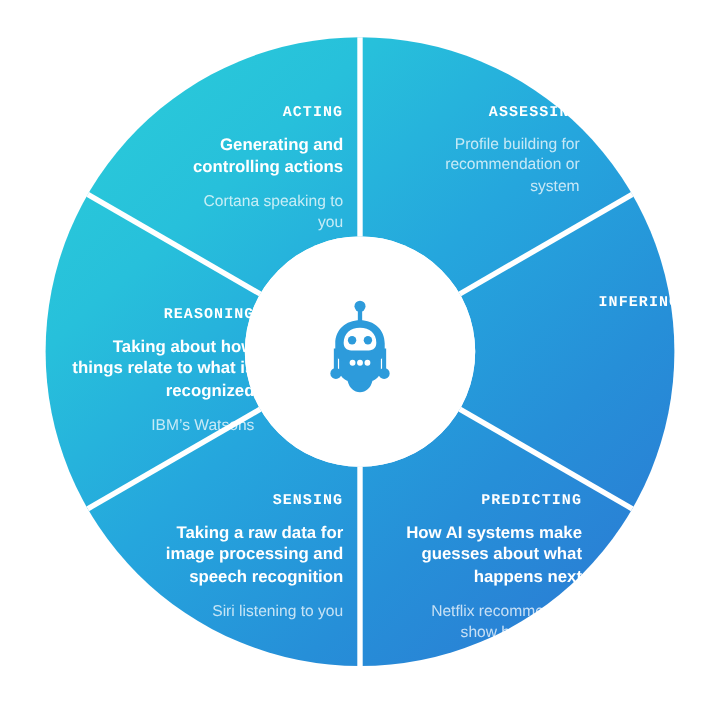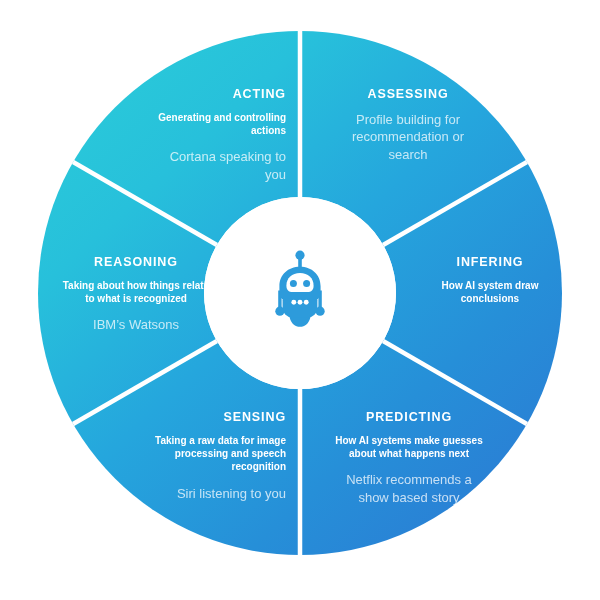--- a/index.html
+++ b/index.html
@@ -38,43 +38,44 @@
     position: absolute;
     color: #ffffff;
     line-height: 1.28;
   }
   .seg-label .seg-title {
     font-size: 12.5px;
     font-weight: bold;
     letter-spacing: 0.9px;
     margin: 0 0 9px 0;
     color: #ffffff;
+    font-family: Liberation Mono, monospace;
   }
   .seg-label .seg-desc {
-    font-size: 10px;
+    font-size: 14px;
     font-weight: bold;
     margin: 0 0 11px 0;
     color: #ffffff;
     line-height: 1.32;
   }
   .seg-label .seg-example {
     font-size: 13px;
     color: rgba(255,255,255,0.74);
     margin: 0;
     line-height: 1.34;
   }
 
   .align-right { text-align: right; }
-  .align-left  { text-align: center; }
+  .align-left  { text-align: right; }
 
   
   #seg-acting     { left: 148px; top: 86px;  width: 138px; }
   #seg-assessing  { left: 333px; top: 86px;  width: 150px; }
   #seg-reasoning  { left: 60px;  top: 254px; width: 152px; }
-  #seg-infering   { left: 414px; top: 254px; width: 152px; }
+  #seg-infering   { left: 414px; top: 244px; width: 152px; }
   #seg-sensing    { left: 126px; top: 409px; width: 160px; }
   #seg-predicting { left: 333px; top: 409px; width: 152px; }
 
   #robot-icon-wrap {
     position: absolute;
     left: 265px;
     top: 249px;
     width: 70px;
     height: 84px;
   }
@@ -154,32 +155,31 @@
   </div>
 
   <div class="seg-label align-right" id="seg-acting">
     <div class="seg-title">ACTING</div>
     <div class="seg-desc">Generating and controlling actions</div>
     <div class="seg-example">Cortana speaking to you</div>
   </div>
 
   <div class="seg-label align-left" id="seg-assessing">
     <div class="seg-title">ASSESSING</div>
-    <div class="seg-example">Profile building for recommendation or search</div>
+    <div class="seg-example">Profile building for recommendation or system</div>
   </div>
 
   <div class="seg-label align-left" id="seg-reasoning">
     <div class="seg-title">REASONING</div>
     <div class="seg-desc">Taking about how things relate to what is recognized</div>
     <div class="seg-example">IBM’s Watsons</div>
   </div>
 
   <div class="seg-label align-left" id="seg-infering">
     <div class="seg-title">INFERING</div>
-    <div class="seg-desc">How AI system draw conclusions</div>
   </div>
 
   <div class="seg-label align-right" id="seg-sensing">
     <div class="seg-title">SENSING</div>
     <div class="seg-desc">Taking a raw data for image processing and speech recognition</div>
     <div class="seg-example">Siri listening to you</div>
   </div>
 
   <div class="seg-label align-left" id="seg-predicting">
     <div class="seg-title">PREDICTING</div>

